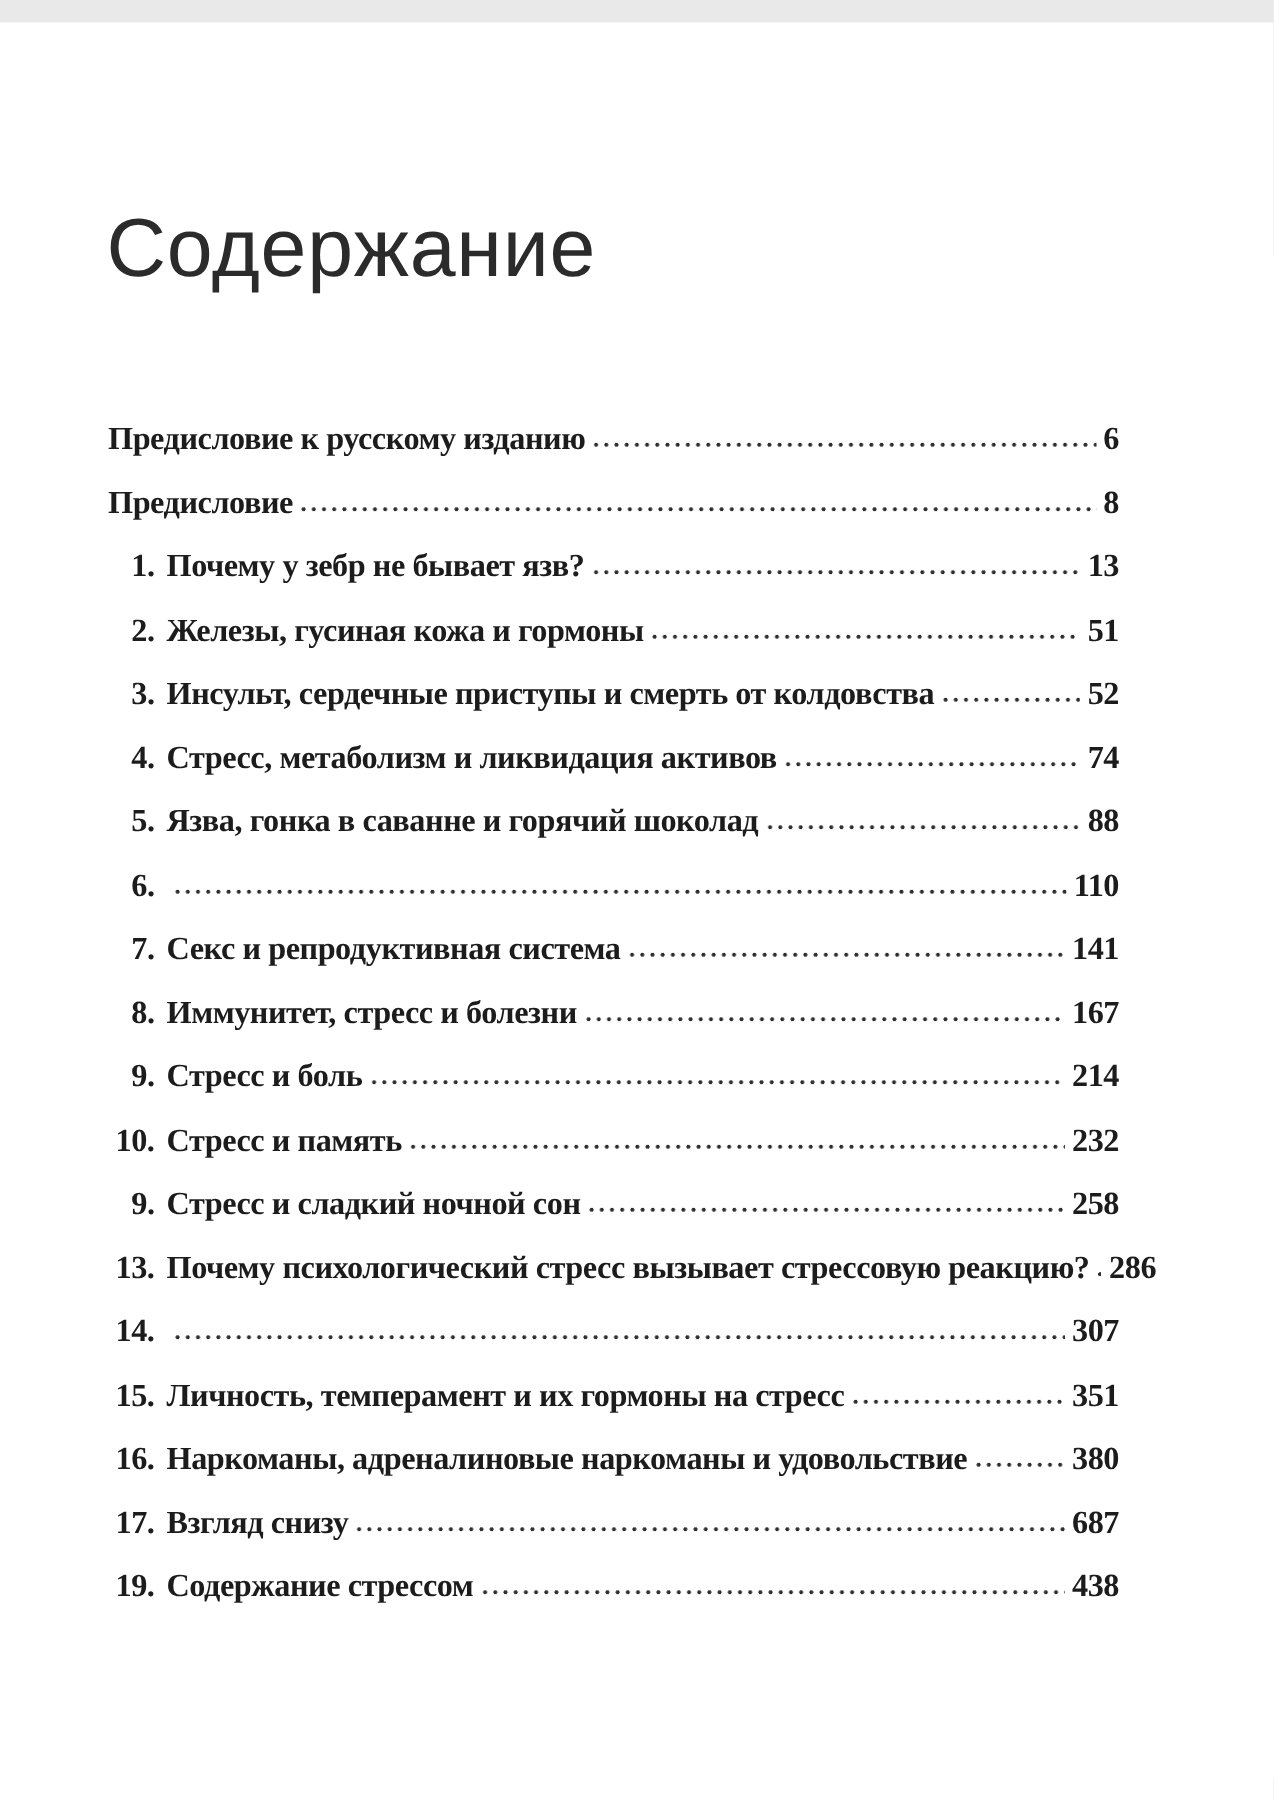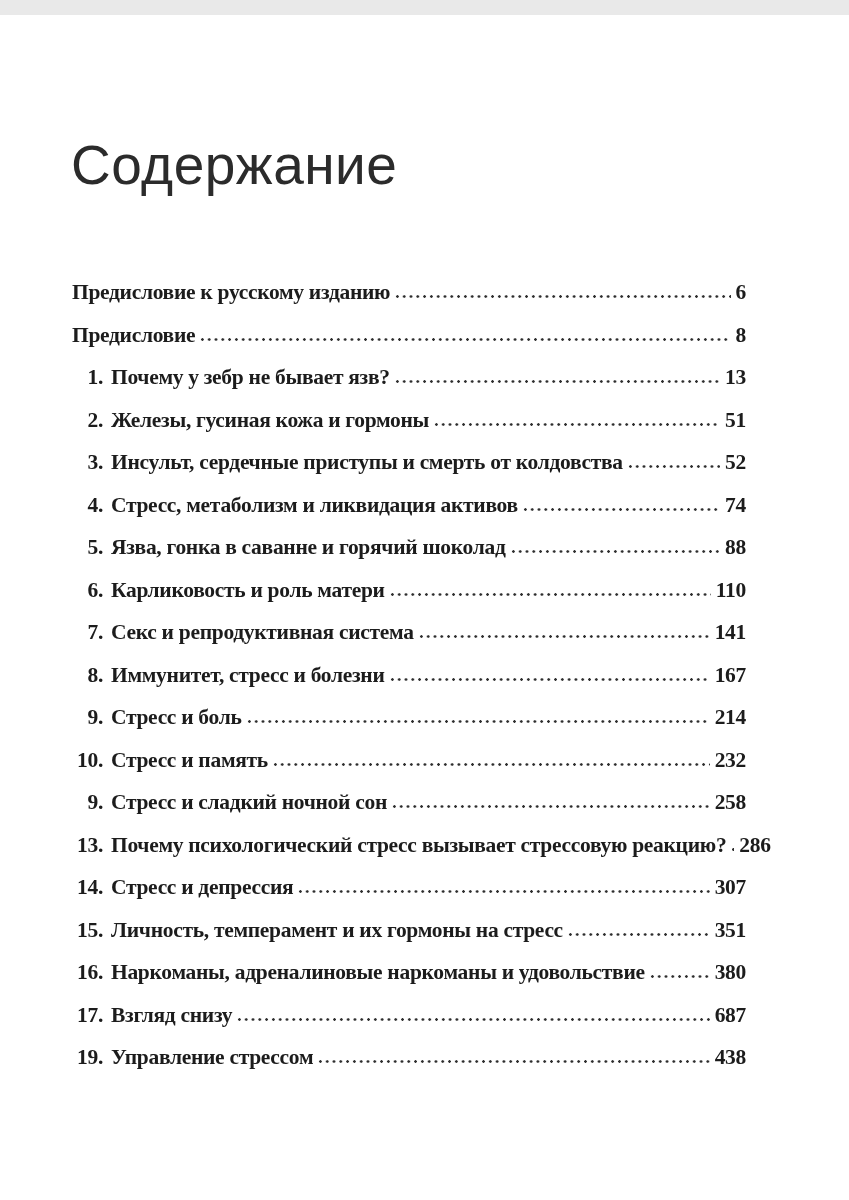--- a/index.html
+++ b/index.html
@@ -117,21 +117,20 @@
     <span class="pagenum">74</span>
   </div>
       <div class="row">
     <span class="num">5.</span>
     <span class="etitle">Язва, гонка в саванне и горячий шоколад</span>
     <span class="dots"></span>
     <span class="pagenum">88</span>
   </div>
       <div class="row">
     <span class="num">6.</span>
-    <span class="etitle">Карликовость и роль матери</span>
     <span class="dots"></span>
     <span class="pagenum">110</span>
   </div>
       <div class="row">
     <span class="num">7.</span>
     <span class="etitle">Секс и репродуктивная система</span>
     <span class="dots"></span>
     <span class="pagenum">141</span>
   </div>
       <div class="row">
@@ -159,21 +158,20 @@
     <span class="pagenum">258</span>
   </div>
       <div class="row">
     <span class="num">13.</span>
     <span class="etitle">Почему психологический стресс вызывает стрессовую реакцию?</span>
     <span class="dots"></span>
     <span class="pagenum">286</span>
   </div>
       <div class="row">
     <span class="num">14.</span>
-    <span class="etitle">Стресс и депрессия</span>
     <span class="dots"></span>
     <span class="pagenum">307</span>
   </div>
       <div class="row">
     <span class="num">15.</span>
     <span class="etitle">Личность, темперамент и их гормоны на стресс</span>
     <span class="dots"></span>
     <span class="pagenum">351</span>
   </div>
       <div class="row">
@@ -183,18 +181,18 @@
     <span class="pagenum">380</span>
   </div>
       <div class="row">
     <span class="num">17.</span>
     <span class="etitle">Взгляд снизу</span>
     <span class="dots"></span>
     <span class="pagenum">687</span>
   </div>
       <div class="row">
     <span class="num">19.</span>
-    <span class="etitle">Управление стрессом</span>
+    <span class="etitle">Содержание стрессом</span>
     <span class="dots"></span>
     <span class="pagenum">438</span>
   </div>
     </div>
 </div>
 
 </body></html>

